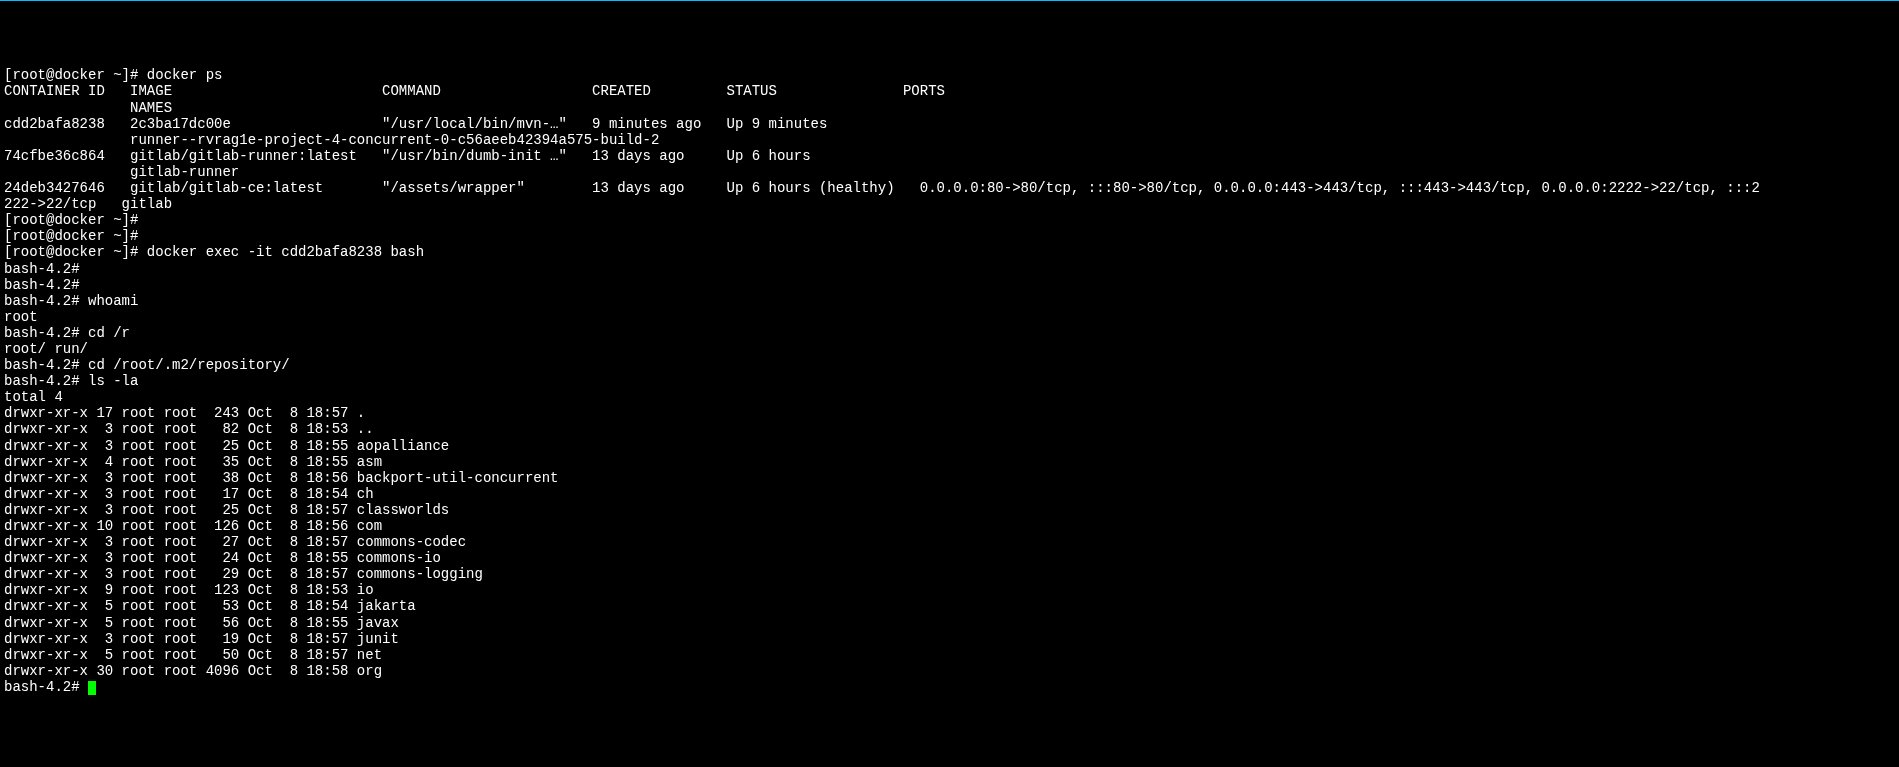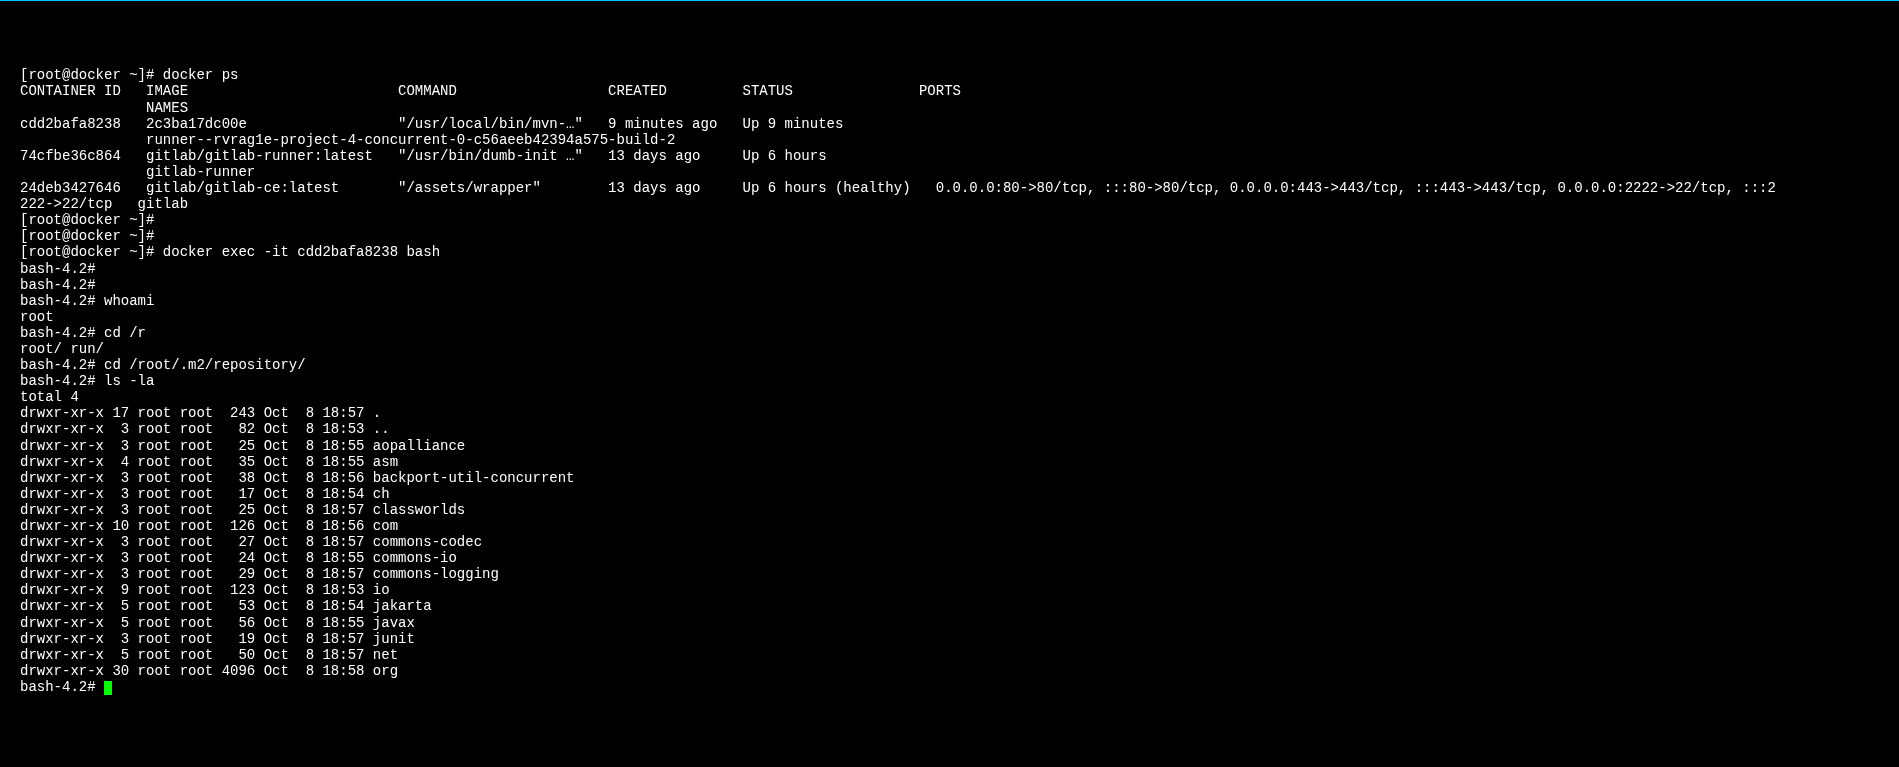--- a/index.html
+++ b/index.html
@@ -10,21 +10,21 @@
     font-family: "Consolas", "Courier New", monospace;
     font-size: 14px;
     line-height: 1.15;
     white-space: pre;
     width: 1899px;
     height: 767px;
     overflow: hidden;
     border-top: 1px solid #00bfff;
   }
   .term {
-    padding: 2px 20px;
+    padding: 2px 4px;
   }
   .cursor {
     display: inline-block;
     width: 8px;
     height: 14px;
     background: #00ff00;
     vertical-align: text-bottom;
   }
 </style>
 </head>

